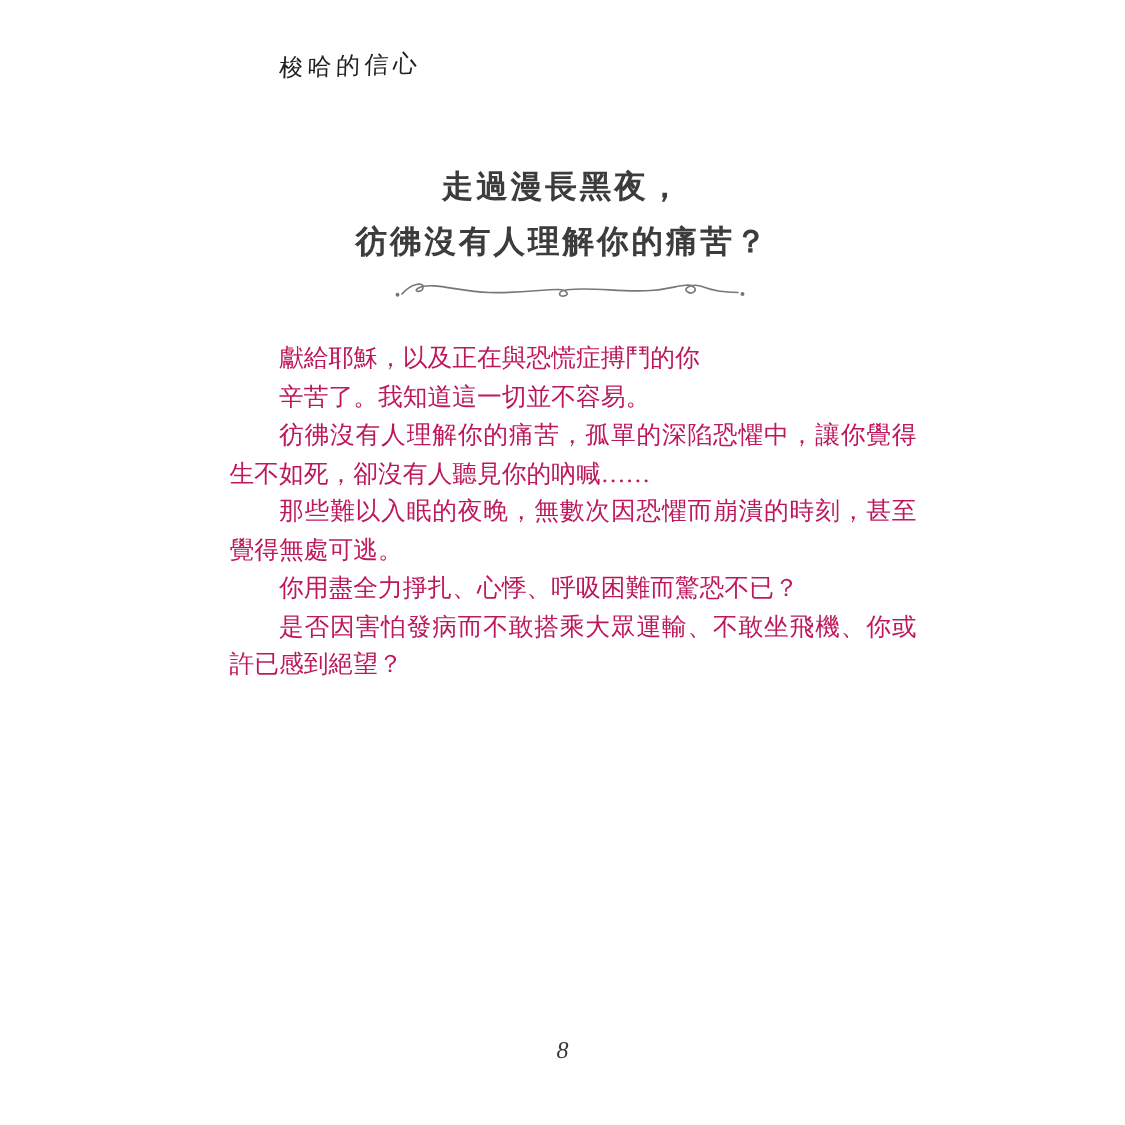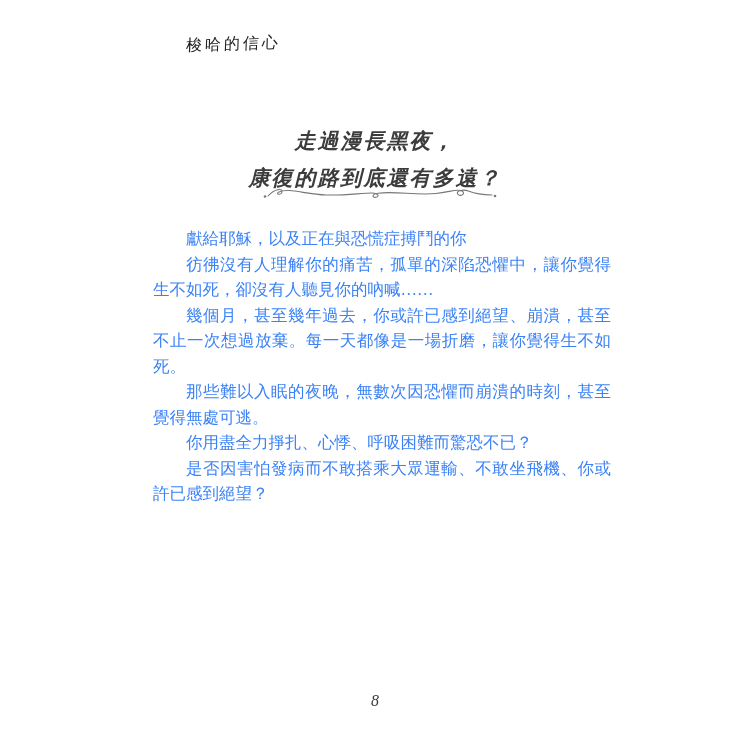--- a/index.html
+++ b/index.html
@@ -27,48 +27,47 @@
     color: #1f1f1f;
     transform: rotate(-2deg) skewX(-4deg);
     white-space: nowrap;
   }
   
   .chapter-title {
     position: absolute;
     top: 106px;
     left: 0;
     right: 0;
-    margin: 16px;
+    margin: 0;
     text-align: center;
     font-family: "Liberation Sans", "DejaVu Sans", sans-serif;
     font-weight: bold;
     font-size: 21px;
     line-height: 37px;
     letter-spacing: 2px;
     color: #3c3c3c;
-    font-style: italic;
   }
   
   .flourish {
     position: absolute;
     top: 184px;
     left: 262px;
     width: 236px;
     height: 20px;
   }
   
   .body-text {
     position: absolute;
     top: 226px;
     left: 153px;
     width: 458px;
     font-size: 16.5px;
     line-height: 25.5px;
     text-align: justify;
-    color: #3b82f6;
+    color: #be185d;
   }
   .body-text p.para {
     margin: 0;
     text-indent: 2em;
   }
   
   .page-number {
     position: absolute;
     top: 692px;
     left: 0;
@@ -82,21 +81,21 @@
 </style>
 </head>
 <body>
 
 <div class="page">
 
   <div class="running-title">梭哈的信心</div>
 
   <h1 class="chapter-title">
     <span>走過漫長黑夜，</span><br>
-    <span>康復的路到底還有多遠？</span>
+    <span>彷彿沒有人理解你的痛苦？</span>
   </h1>
 
   <svg class="flourish" viewBox="0 0 236 20" aria-hidden="true">
     <circle cx="3" cy="12.5" r="1.3" fill="#777"></circle>
     <path d="M6,12
              C12,5 21,3.5 20,8
              C19.2,11.5 12.5,10.5 17,8
              C26,3.5 44,10.5 64,11
              C86,11.5 98,9 110,9
              C116,9 118,12.5 114,13.3
@@ -104,22 +103,22 @@
              C134,7 154,11.5 174,9.5
              C188,8 196,4.5 200,7
              C204,9.5 199,13 196,10.3
              C193,7.8 200,4.5 207,7.3
              C213,9.7 221,10.8 230,11" fill="none" stroke="#777" stroke-width="1.1" stroke-linecap="round"></path>
     <circle cx="233" cy="12" r="1.3" fill="#777"></circle>
   </svg>
 
   <div class="body-text">
       <p class="para">獻給耶穌，以及正在與恐慌症搏鬥的你</p>
+      <p class="para">辛苦了。我知道這一切並不容易。</p>
       <p class="para">彷彿沒有人理解你的痛苦，孤單的深陷恐懼中，讓你覺得生不如死，卻沒有人聽見你的吶喊……</p>
-      <p class="para">幾個月，甚至幾年過去，你或許已感到絕望、崩潰，甚至不止一次想過放棄。每一天都像是一場折磨，讓你覺得生不如死。</p>
       <p class="para">那些難以入眠的夜晚，無數次因恐懼而崩潰的時刻，甚至覺得無處可逃。</p>
       <p class="para">你用盡全力掙扎、心悸、呼吸困難而驚恐不已？</p>
       <p class="para">是否因害怕發病而不敢搭乘大眾運輸、不敢坐飛機、你或許已感到絕望？</p>
     </div>
 
   <div class="page-number">8</div>
 
 </div>
 
 </body></html>

